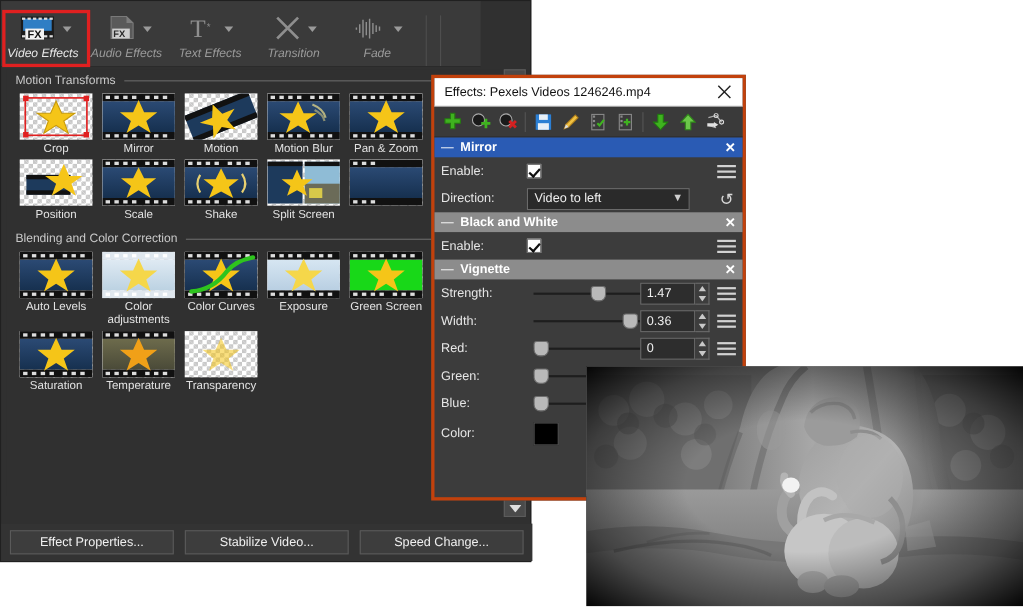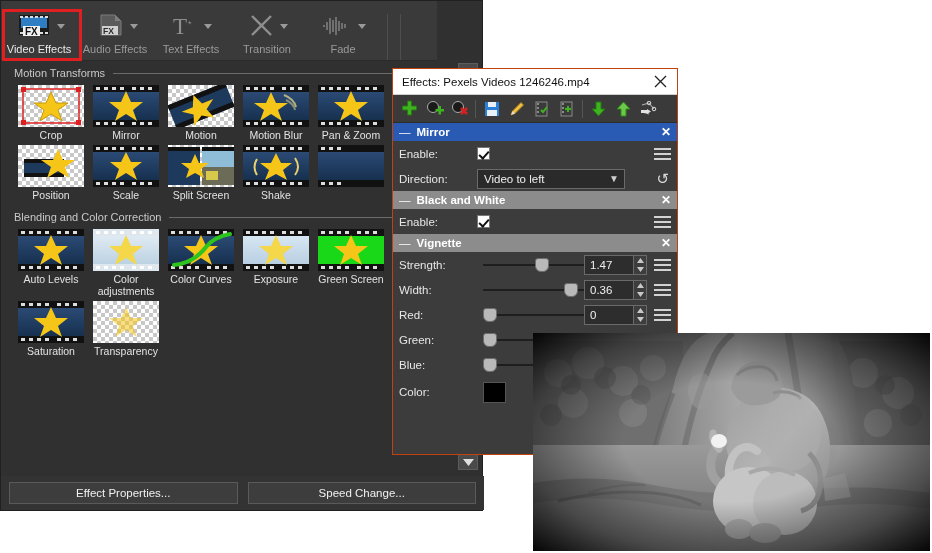--- a/index.html
+++ b/index.html
@@ -27,21 +27,21 @@
     width:76px; height:52px; display:flex; flex-direction:column;
     align-items:center; justify-content:flex-start; position:relative;
     padding-top:3px;
   }
   .rib-btn.active { }
   .rib-hl {
     position:absolute; left:1px; top:1px; width:80px; height:52px;
     border:3px solid #e02020; pointer-events:none;
   }
   .rib-ico { height:30px; display:flex; align-items:center; justify-content:center; }
-  .rib-lab { font-size:11px; color:#9a9a9a; line-height:12px; margin-top:2px; white-space:nowrap; }
+  .rib-lab { font-size:11px; color:#9a9a9a; line-height:12px; margin-top:2px; white-space:nowrap;font-style:italic; }
   .rib-btn.active .rib-lab { color:#e8e8e8; }
   .rib-sep { width:1px; height:46px; background:#4e4e4e; margin:2px 6px 0 6px; }
   .caret { width:0;height:0;border-left:4px solid transparent;border-right:4px solid transparent;border-top:5px solid #9a9a9a; margin-left:3px; }
 
   
   #fxarea {
     position:absolute; left:5px; top:62px; width:473px; height:388px;
     background:#303030; overflow:hidden;
   }
   .grp-head { display:flex; align-items:center; padding:4px 6px 2px 8px; }
@@ -85,21 +85,21 @@
   
   #botbar { position:absolute; left:0; bottom:0; width:483px; height:34px; background:#333; display:flex; align-items:center; padding:0 8px; gap:10px; }
   .bbtn {
     flex:1; height:22px; background:#3d3d3d; border:1px solid #5a5a5a;
     color:#f0f0f0; font-size:11.5px; display:flex; align-items:center; justify-content:center;
   }
 
   
   #dlg {
     position:absolute; left:392px; top:68px; width:286px; height:387px;
-    background:#3c3c3c; border:1px solid #c2410c;
+    background:#3c3c3c; border:3px solid #c2410c;
   }
   #dlg-title {
     height:26px; background:#ffffff; display:flex; align-items:center;
     padding-left:9px; border-bottom:1px solid #d0d0d0;
   }
   #dlg-title span { font-size:11.5px; color:#111; }
   #dlg-close { margin-left:auto; width:34px; height:26px; display:flex; align-items:center; justify-content:center; }
   #dlg-tb {
     height:28px; background:#3a3a3a; display:flex; align-items:center;
     padding-left:4px; border-bottom:1px solid #2c2c2c;
@@ -437,20 +437,52 @@
           </div>
           <svg class="star" width="40" height="32" viewBox="0 0 40 32">
               <polygon points="20,2 25,12 36,12 27,19 31,30 20,23 9,30 13,19 4,12 15,12" fill="#f5c518"></polygon>
             </svg>
         </div>
         <div class="fxlab">Scale</div>
       </div>
 
       <div class="fxitem">
         <div class="thumb">
+          <div class="film">
+            <div class="body" style="background:linear-gradient(180deg,#2b4a74,#16304f)"></div>
+            <div class="strip top">
+                <i style="left:3px"></i>
+                <i style="left:11px"></i>
+                <i style="left:19px"></i>
+                <i style="left:27px"></i>
+                <i style="left:39px"></i>
+                <i style="left:47px"></i>
+                <i style="left:55px"></i>
+              </div>
+            <div class="strip bot">
+                <i style="left:3px;top:2px"></i>
+                <i style="left:11px;top:2px"></i>
+                <i style="left:19px;top:2px"></i>
+                <i style="left:27px;top:2px"></i>
+                <i style="left:39px;top:2px"></i>
+                <i style="left:47px;top:2px"></i>
+                <i style="left:55px;top:2px"></i>
+              </div>
+          </div>
+          <svg class="star" width="58" height="34" viewBox="0 0 58 34">
+            <path d="M10 10 q-5 8 0 16" stroke="#e8d070" stroke-width="2" fill="none"></path>
+            <path d="M48 9 q6 9 0 17" stroke="#e8d070" stroke-width="2" fill="none"></path>
+            <polygon points="29,4 34,14 45,14 36,21 40,31 29,25 18,31 22,21 13,14 24,14" fill="#f5c518"></polygon>
+          </svg>
+        </div>
+        <div class="fxlab">Shake</div>
+      </div>
+
+      <div class="fxitem">
+        <div class="thumb">
           <svg width="66" height="42" style="position:absolute;inset:0">
             <rect x="0" y="2" width="32" height="38" fill="#1d3a5c"></rect>
             <rect x="34" y="2" width="32" height="38" fill="#8fbcd6"></rect>
             <rect x="34" y="22" width="32" height="18" fill="#6b6b58"></rect>
             <rect x="0" y="2" width="32" height="4" fill="#111"></rect>
               <rect x="34" y="2" width="32" height="4" fill="#111"></rect>
             <rect x="38" y="26" width="12" height="9" fill="#d8c94a"></rect>
             <polygon points="27,9 31,18 41,18 33,24 36,33 27,28 18,33 21,24 13,18 23,18" fill="#f5c518"></polygon>
           </svg>
         </div>
@@ -458,52 +490,20 @@
       </div>
 
       <div class="fxitem">
         <div class="thumb">
           <div class="film">
             <div class="body" style="background:linear-gradient(180deg,#2b4a74,#16304f)"></div>
             <div class="strip top">
                 <i style="left:3px"></i>
                 <i style="left:11px"></i>
                 <i style="left:19px"></i>
-                <i style="left:27px"></i>
-                <i style="left:39px"></i>
-                <i style="left:47px"></i>
-                <i style="left:55px"></i>
-              </div>
-            <div class="strip bot">
-                <i style="left:3px;top:2px"></i>
-                <i style="left:11px;top:2px"></i>
-                <i style="left:19px;top:2px"></i>
-                <i style="left:27px;top:2px"></i>
-                <i style="left:39px;top:2px"></i>
-                <i style="left:47px;top:2px"></i>
-                <i style="left:55px;top:2px"></i>
-              </div>
-          </div>
-          <svg class="star" width="58" height="34" viewBox="0 0 58 34">
-            <path d="M10 10 q-5 8 0 16" stroke="#e8d070" stroke-width="2" fill="none"></path>
-            <path d="M48 9 q6 9 0 17" stroke="#e8d070" stroke-width="2" fill="none"></path>
-            <polygon points="29,4 34,14 45,14 36,21 40,31 29,25 18,31 22,21 13,14 24,14" fill="#f5c518"></polygon>
-          </svg>
-        </div>
-        <div class="fxlab">Shake</div>
-      </div>
-
-      <div class="fxitem">
-        <div class="thumb">
-          <div class="film">
-            <div class="body" style="background:linear-gradient(180deg,#2b4a74,#16304f)"></div>
-            <div class="strip top">
-                <i style="left:3px"></i>
-                <i style="left:11px"></i>
-                <i style="left:19px"></i>
               </div>
             <div class="strip bot">
                 <i style="left:3px;top:2px"></i>
                 <i style="left:11px;top:2px"></i>
                 <i style="left:19px;top:2px"></i>
               </div>
           </div>
         </div>
         <div class="fxlab"></div>
       </div>
@@ -713,20 +713,49 @@
                 <i style="left:55px;top:2px"></i>
               </div>
           </div>
           <svg class="star" width="46" height="34" viewBox="0 0 46 34">
               <polygon points="23,2 28,13 40,13 30,21 34,32 23,25 12,32 16,21 6,13 18,13" fill="#f5c518"></polygon>
             </svg>
         </div>
         <div class="fxlab">Saturation</div>
       </div>
 
+      <div class="fxitem">
+        <div class="thumb">
+          <div class="film">
+            <div class="body" style="background:linear-gradient(180deg,#6d6b4c,#4a4a38)"></div>
+            <div class="strip top">
+                <i style="left:3px"></i>
+                <i style="left:11px"></i>
+                <i style="left:19px"></i>
+                <i style="left:27px"></i>
+                <i style="left:39px"></i>
+                <i style="left:47px"></i>
+                <i style="left:55px"></i>
+              </div>
+            <div class="strip bot">
+                <i style="left:3px;top:2px"></i>
+                <i style="left:11px;top:2px"></i>
+                <i style="left:19px;top:2px"></i>
+                <i style="left:27px;top:2px"></i>
+                <i style="left:39px;top:2px"></i>
+                <i style="left:47px;top:2px"></i>
+                <i style="left:55px;top:2px"></i>
+              </div>
+          </div>
+          <svg class="star" width="46" height="34" viewBox="0 0 46 34">
+              <polygon points="23,2 28,13 40,13 30,21 34,32 23,25 12,32 16,21 6,13 18,13" fill="#f0a018"></polygon>
+            </svg>
+        </div>
+        <div class="fxlab">Temperature</div>
+      </div>
 
       <div class="fxitem">
         <div class="thumb">
           <svg class="star" width="46" height="34" viewBox="0 0 46 34" style="opacity:.55">
               <polygon points="23,2 28,13 40,13 30,21 34,32 23,25 12,32 16,21 6,13 18,13" fill="#f5c518"></polygon>
             </svg>
         </div>
         <div class="fxlab">Transparency</div>
       </div>
     </div>
@@ -740,20 +769,21 @@
 
 
   <div id="scrolldn">
     <svg width="11" height="8" viewBox="0 0 11 8">
         <polygon points="0,1 11,1 5.5,8" fill="#e0e0e0"></polygon>
       </svg>
   </div>
 
   <div id="botbar">
     <div class="bbtn">Effect Properties...</div>
+    <div class="bbtn">Stabilize Video...</div>
     <div class="bbtn">Speed Change...</div>
   </div>
 </div>
 
 <div id="dlg">
 
   <div id="dlg-title">
     <span>Effects: Pexels Videos 1246246.mp4</span>
     <div id="dlg-close">
       <svg width="13" height="13" viewBox="0 0 13 13">

